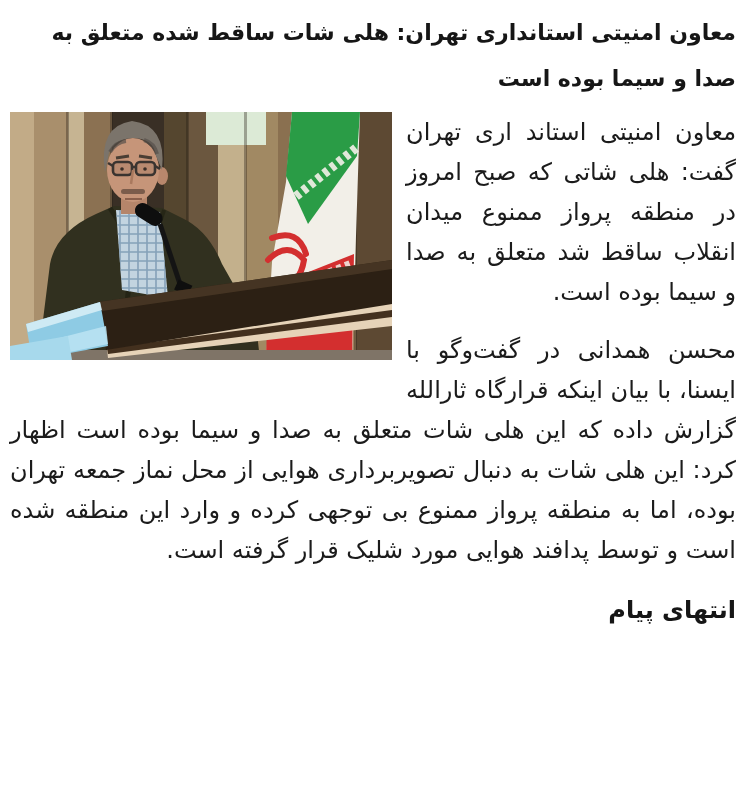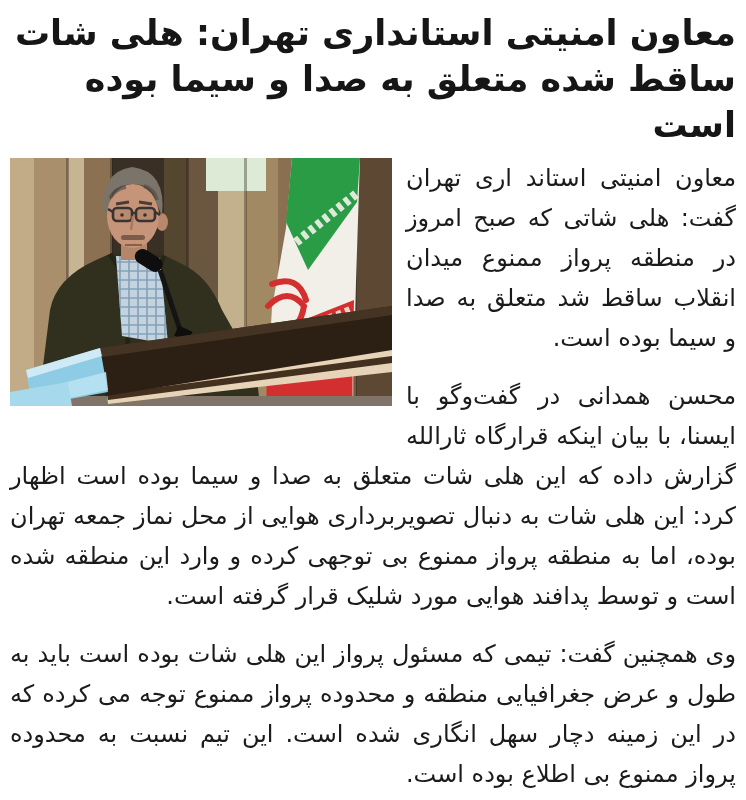--- a/index.html
+++ b/index.html
@@ -1,19 +1,19 @@
 <!DOCTYPE html>
 <html lang="fa" dir="rtl"><head>
 <meta charset="utf-8">
 <style>
   html,body{margin:0;padding:0;background:#ffffff;}
   body{width:746px;height:800px;overflow:hidden;font-family:"DejaVu Sans",sans-serif;}
   .page{direction:rtl;padding:6px 10px 0 10px;color:#1b1b1b;}
   .headline{
-    font-size:35px;line-height:46px;font-weight:bold;color:#161616;
+    font-size:22px;line-height:46px;font-weight:bold;color:#161616;
     margin:4px 0 10px 0;text-align:right;
   }
   .article-photo{
     float:left;width:382px;height:248px;
     margin:0 0 38px 0;margin-left:0;margin-right:14px;
     background:#9a8563;overflow:hidden;
   }
   .article-photo svg{display:block;width:382px;height:248px;}
   p.body-text{
     font-size:24px;line-height:40px;color:#1b1b1b;
@@ -134,16 +134,15 @@
         <polygon points="16,212 90,190 98,234 22,248" fill="#8ecbe4"></polygon>
         <polygon points="18,234 96,214 98,232 22,248" fill="#b9e2f2" opacity="0.9"></polygon>
         <polygon points="16,212 90,190 92,198 18,220" fill="#dff1f8" opacity="0.8"></polygon>
         <polygon points="0,234 58,224 62,248 0,248" fill="#a7d9ec"></polygon>
       </g>
     </svg>
   </div>
 
   <p class="body-text">معاون امنیتی استاند اری تهران گفت: هلی شاتی که صبح امروز در منطقه پرواز ممنوع میدان انقلاب ساقط شد متعلق به صدا و سیما بوده است.</p>
   <p class="body-text">محسن همدانی در گفت‌وگو با ایسنا، با بیان اینکه قرارگاه ثارالله گزارش داده که این هلی شات متعلق به صدا و سیما بوده است اظهار کرد: این هلی شات به دنبال تصویربرداری هوایی از محل نماز جمعه تهران بوده، اما به منطقه پرواز ممنوع بی توجهی کرده و وارد این منطقه شده است و توسط پدافند هوایی مورد شلیک قرار گرفته است.</p>
-  <p class="body-text">وی همچنین گفت: تیمی که مسئول پرواز این هلی شات بوده است باید به طول و عرض جغرافیایی منطقه و محدوده پرواز ممنوع توجه می کرده که در این زمینه دچار سهل انگاری شده است. این تیم نسبت به محدوده پرواز ممنوع بی اطلاع بوده است.</p>
   <p class="end-note">انتهای پیام</p>
 
 </div>
 
 </body></html>

